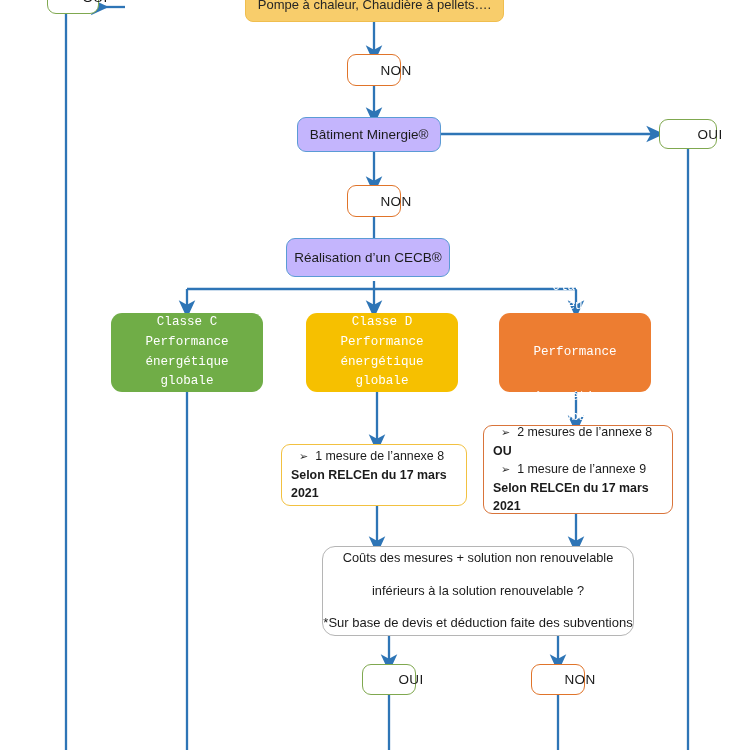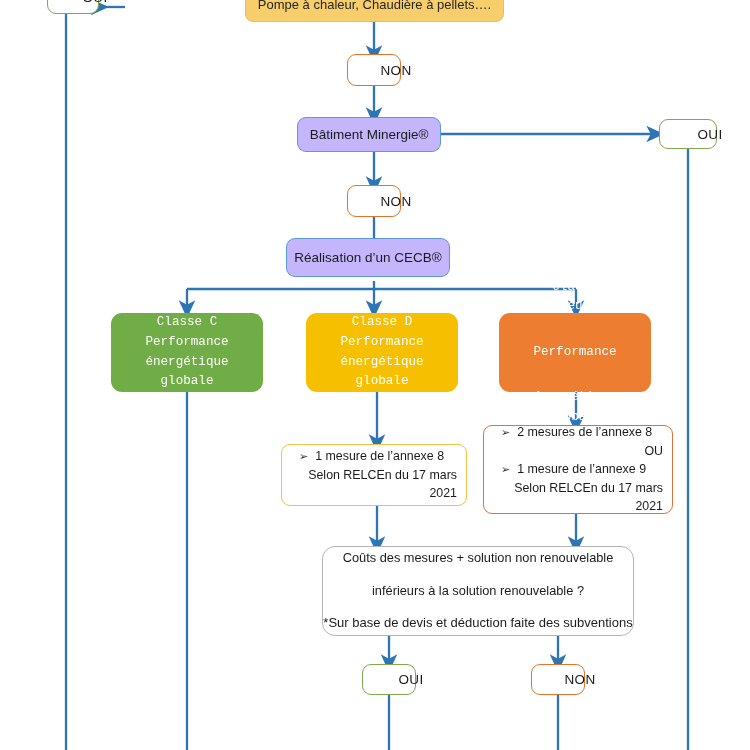--- a/index.html
+++ b/index.html
@@ -26,21 +26,21 @@
   .card-yellow{background:#f6c000;}
   .card-orange{background:#ed7d31;}
 
   
   .meas{background:#fff;border-radius:9px;font-size:12.4px;color:#1b1b1b;line-height:1.5;
         padding:5px 9px;align-items:stretch;justify-content:center;}
   .meas-yellow{border:1.6px solid #f2c141;}
   .meas-orange{border:1.6px solid #d9743a;}
   .meas .bullet{display:flex;align-items:center;gap:7px;justify-content:flex-start;padding-left:8px;}
   .meas .bullet .arw{color:#2e2e2e;font-size:11px;line-height:1;}
-  .meas .ctr{text-align:right;}
+  .meas .ctr{text-align:left;font-weight:bold;}
 
   .lines{position:absolute;left:0;top:0;width:750px;height:750px;pointer-events:none;}
   .ln1{line-height:1.6;}
 </style>
 </head>
 <body>
 
 <div id="stage">
 
   <svg class="lines" viewBox="0 0 750 750" width="750" height="750">

